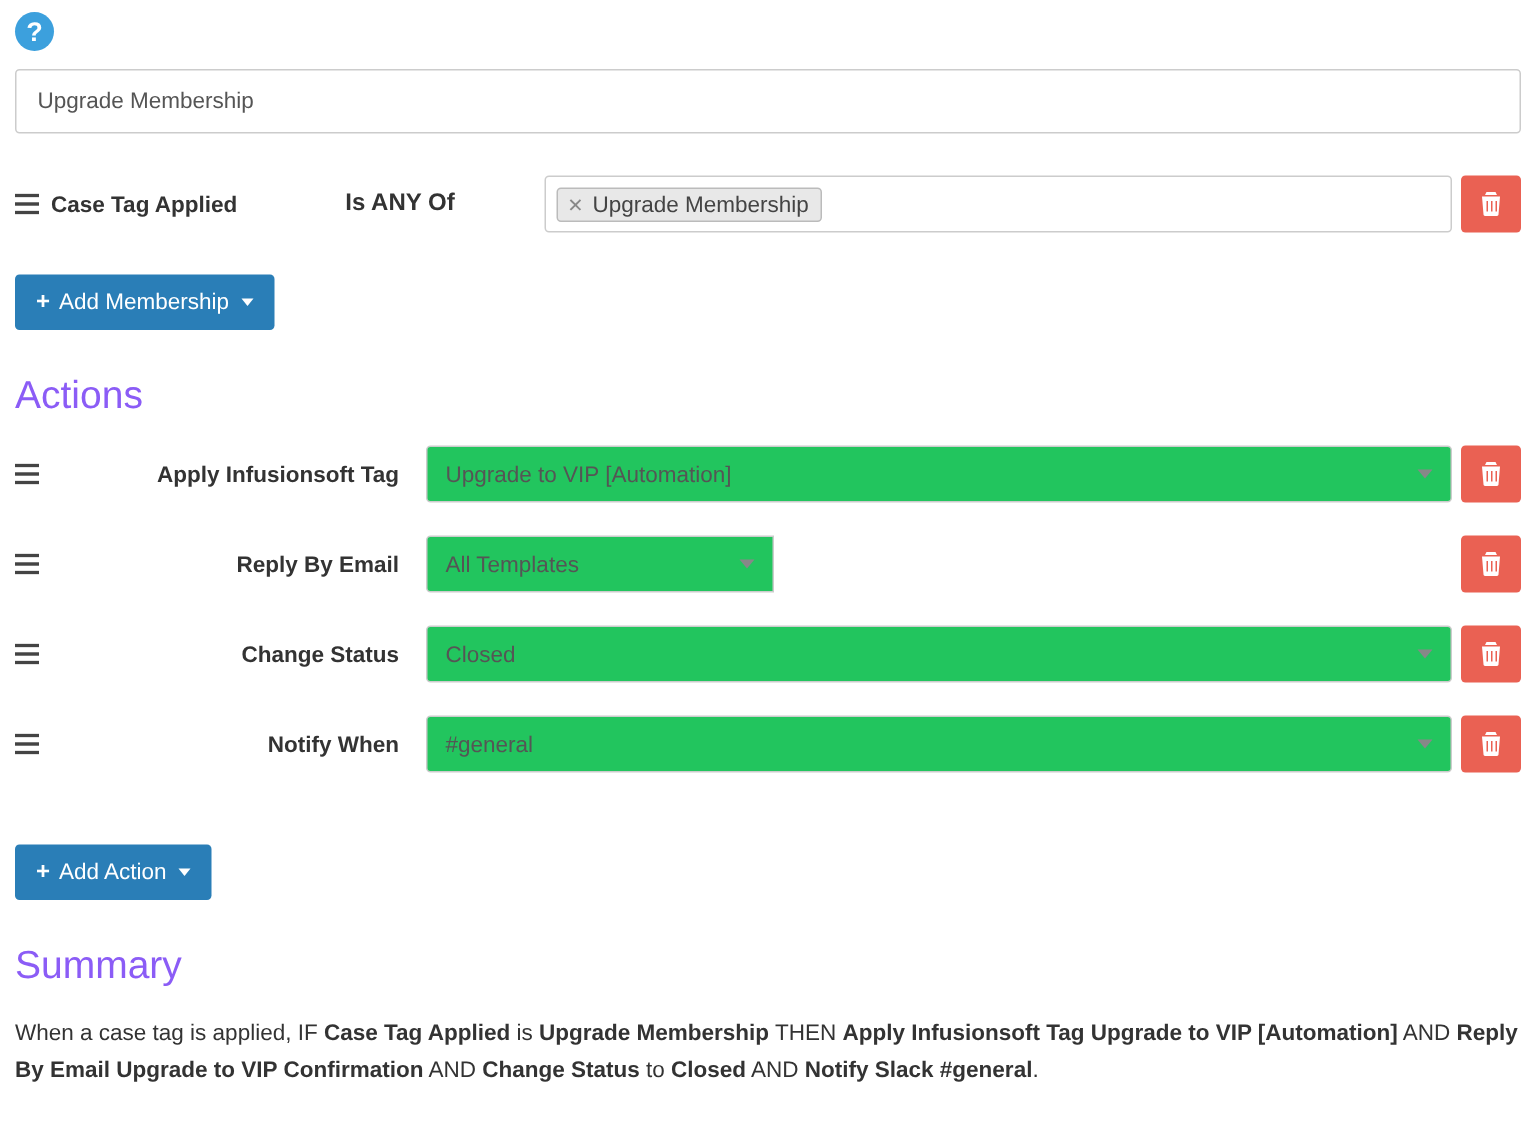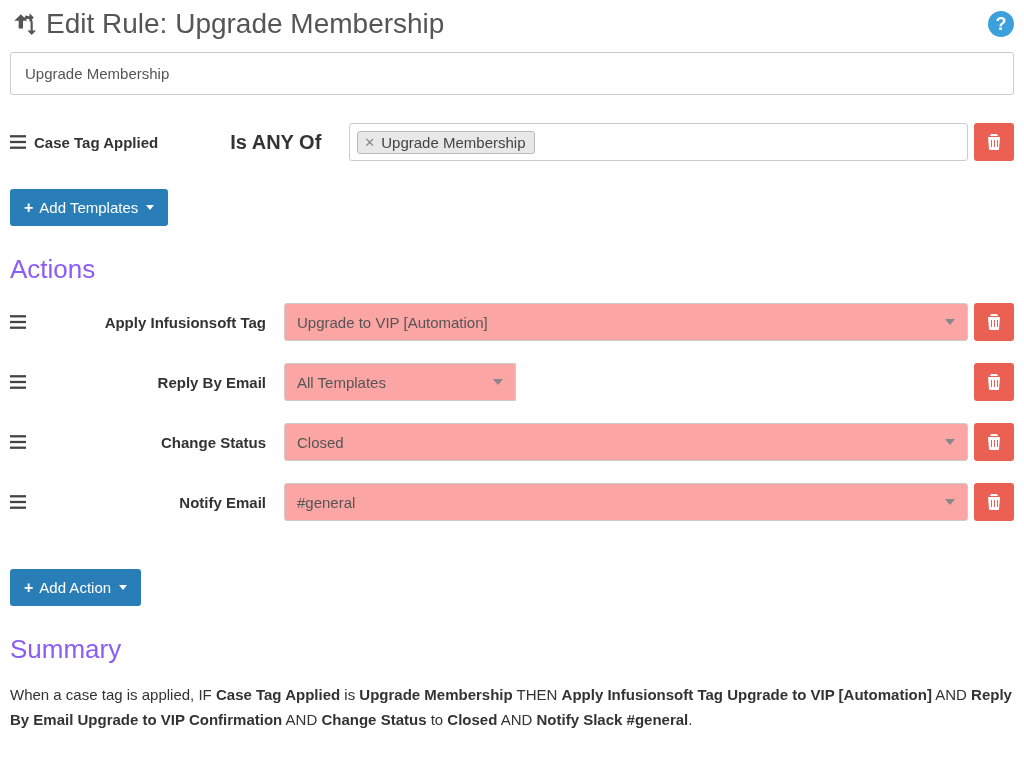--- a/index.html
+++ b/index.html
@@ -64,22 +64,22 @@
 .condition-label {
   font-weight: 700;
   color: #333;
   font-size: 15px;
   margin-right: 24px;
   white-space: nowrap;
 }
 .condition-op {
   font-weight: 700;
   color: #333;
-  font-size: 20px;
-  margin-right: 28px;
+  font-size: 16px;
+  margin-right: 60px;
   white-space: nowrap;
 }
 .tag-container {
   flex: 1;
   border: 1px solid #ccc;
   border-radius: 3px;
   padding: 5px 7px;
   display: flex;
   align-items: center;
   min-height: 38px;
@@ -168,21 +168,21 @@
 .faux-select {
   flex: 1;
   border: 1px solid #ccc;
   border-radius: 3px;
   padding: 9px 12px;
   font-size: 15px;
   color: #555;
   display: flex;
   align-items: center;
   justify-content: space-between;
-  background: #fca5a5;
+  background: #22c55e;
   cursor: pointer;
   min-height: 38px;
   position: relative;
 }
 .faux-select.small { flex: 0 0 232px; margin-right: 0; border-top-right-radius:0; border-bottom-right-radius:0;gap:30px;}
 .faux-select.adj { border-top-left-radius:0; border-bottom-left-radius:0; border-left: none;}
 .caret-dn {
   width: 0; height: 0;
   border-left: 5px solid transparent;
   border-right: 5px solid transparent;
@@ -198,29 +198,20 @@
 .summary-text b { font-weight: 700; }
 .spacer-top { margin-top: 26px; }
 </style>
 </head>
 <body>
 
 
 
 
 <div class="header">
-  <div class="header-left">
-    <span class="share-icon">
-      <svg viewBox="0 0 24 24">
-          <path d="M14 4l6 6h-4v7h-4v-7H8l6-6zM3 12c0-4 3-7 7-7v2c-3 0-5 2-5 5v7h3l-4 4-4-4h3v-7z" transform="scale(-1,1) translate(-24,0) rotate(0)"></path>
-          <path d="M18 3l4 4-4 4V8c-7 0-10 4-10 9 0-8 4-11 10-11V3z"></path>
-        </svg>
-    </span>
-    <h1>Edit Rule: Upgrade Membership</h1>
-  </div>
   <div class="help-icon">?</div>
 </div>
 
 
 <input class="rule-name-input" type="text" value="Upgrade Membership" style="">
 
 
 <div class="condition-row">
   <span class="drag-handle">
     <svg viewBox="0 0 14 12">
@@ -240,21 +231,21 @@
   <button class="delete-btn">
     <svg viewBox="0 0 14 16">
         <path d="M1 3h12l-1 12c0 .5-.5 1-1 1H3c-.5 0-1-.5-1-1L1 3zm3-3h6l1 2H3l1-2zM4 6v7h1V6H4zm3 0v7h1V6H7zm3 0v7h1V6h-1z"></path>
       </svg>
   </button>
 </div>
 
 
 <button class="btn">
   <span class="plus">+</span>
-  <span>Add Templates</span>
+  <span>Add Membership</span>
   <span class="caret"></span>
 </button>
 
 
 <h2 class="section">Actions</h2>
 
 
 <div class="action-row">
   <span class="action-drag drag-handle">
     <svg viewBox="0 0 14 12">
@@ -332,21 +323,21 @@
 
 <div class="action-row">
   <span class="action-drag drag-handle">
     <svg viewBox="0 0 14 12">
         <rect y="0" width="14" height="2"></rect>
         <rect y="5" width="14" height="2"></rect>
         <rect y="10" width="14" height="2"></rect>
       </svg>
   </span>
   <div class="action-label-col">
-      <span class="action-label">Notify Email</span>
+      <span class="action-label">Notify When</span>
     </div>
   <div class="select-wrap">
     <div class="faux-select">
       <span>#general</span>
       <span class="caret-dn"></span>
     </div>
   </div>
   <button class="delete-btn">
     <svg viewBox="0 0 14 16">
         <path d="M1 3h12l-1 12c0 .5-.5 1-1 1H3c-.5 0-1-.5-1-1L1 3zm3-3h6l1 2H3l1-2zM4 6v7h1V6H4zm3 0v7h1V6H7zm3 0v7h1V6h-1z"></path>

